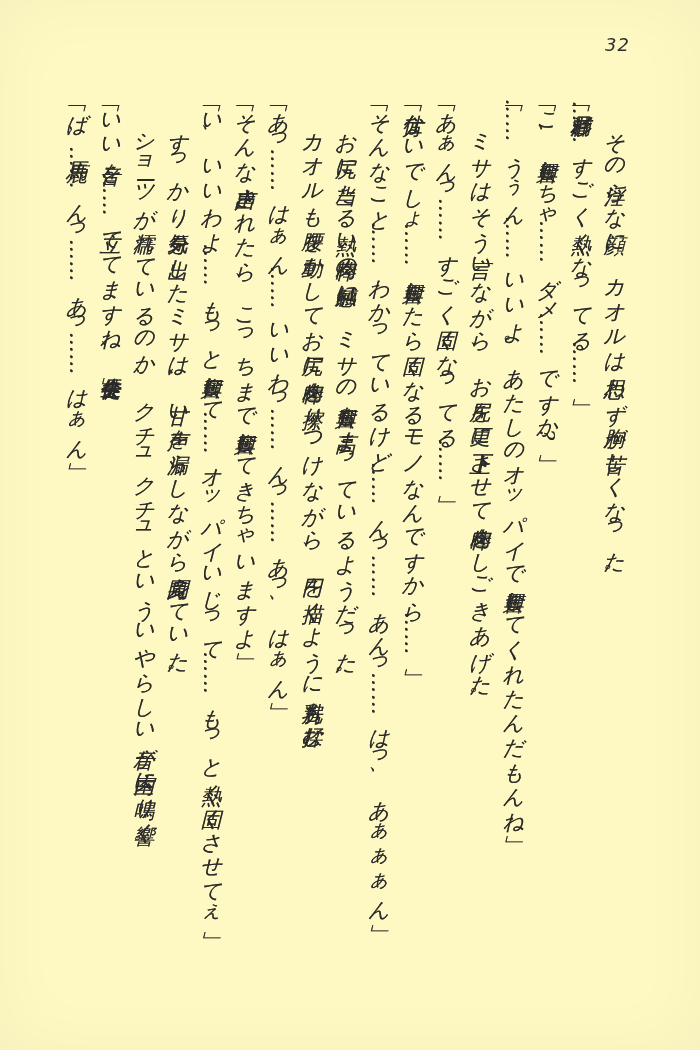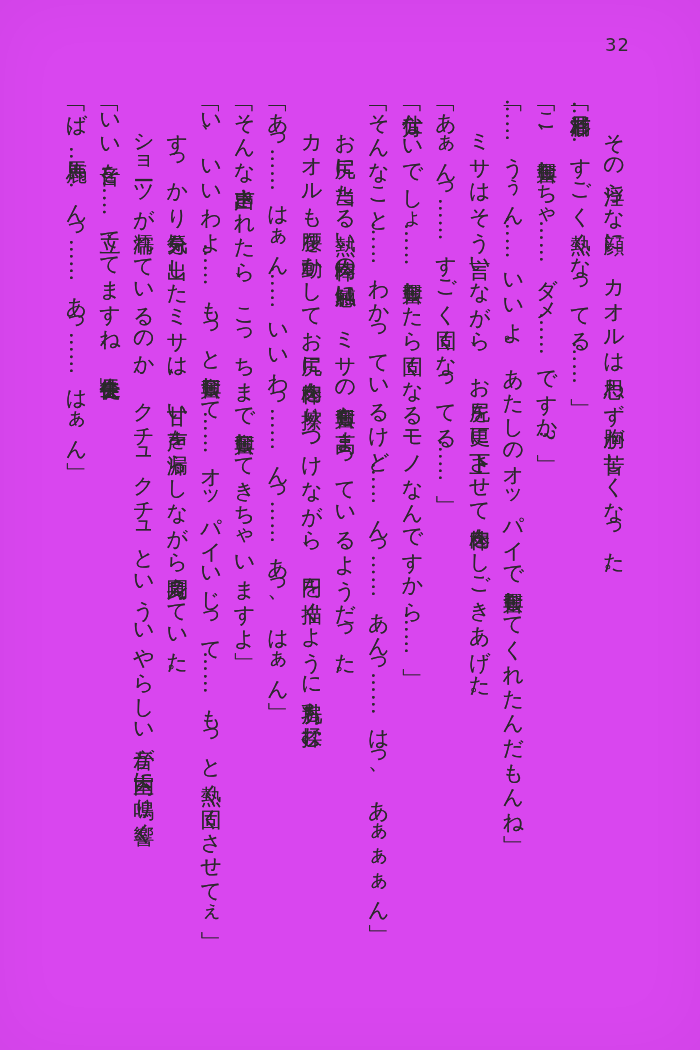--- a/index.html
+++ b/index.html
@@ -12,22 +12,23 @@
     overflow: hidden;
     position: relative;
     background: #fcfcfc;
     font-family: "DejaVu Serif", "Liberation Serif", serif;
   }
   .page {
     position: absolute;
     inset: 0;
     width: 700px;
     height: 1050px;
-    background: #d946ef;
+    background: #fef9c3;
     box-shadow: inset 0 0 70px rgba(0,0,0,0.035);
+    font-style: italic;
   }
   .page-number {
     position: absolute;
     top: 34px;
     right: 70px;
     font-family: "DejaVu Sans", "Liberation Sans", sans-serif;
     font-size: 18px;
     letter-spacing: 1px;
     color: #2e2e2e;
   }

